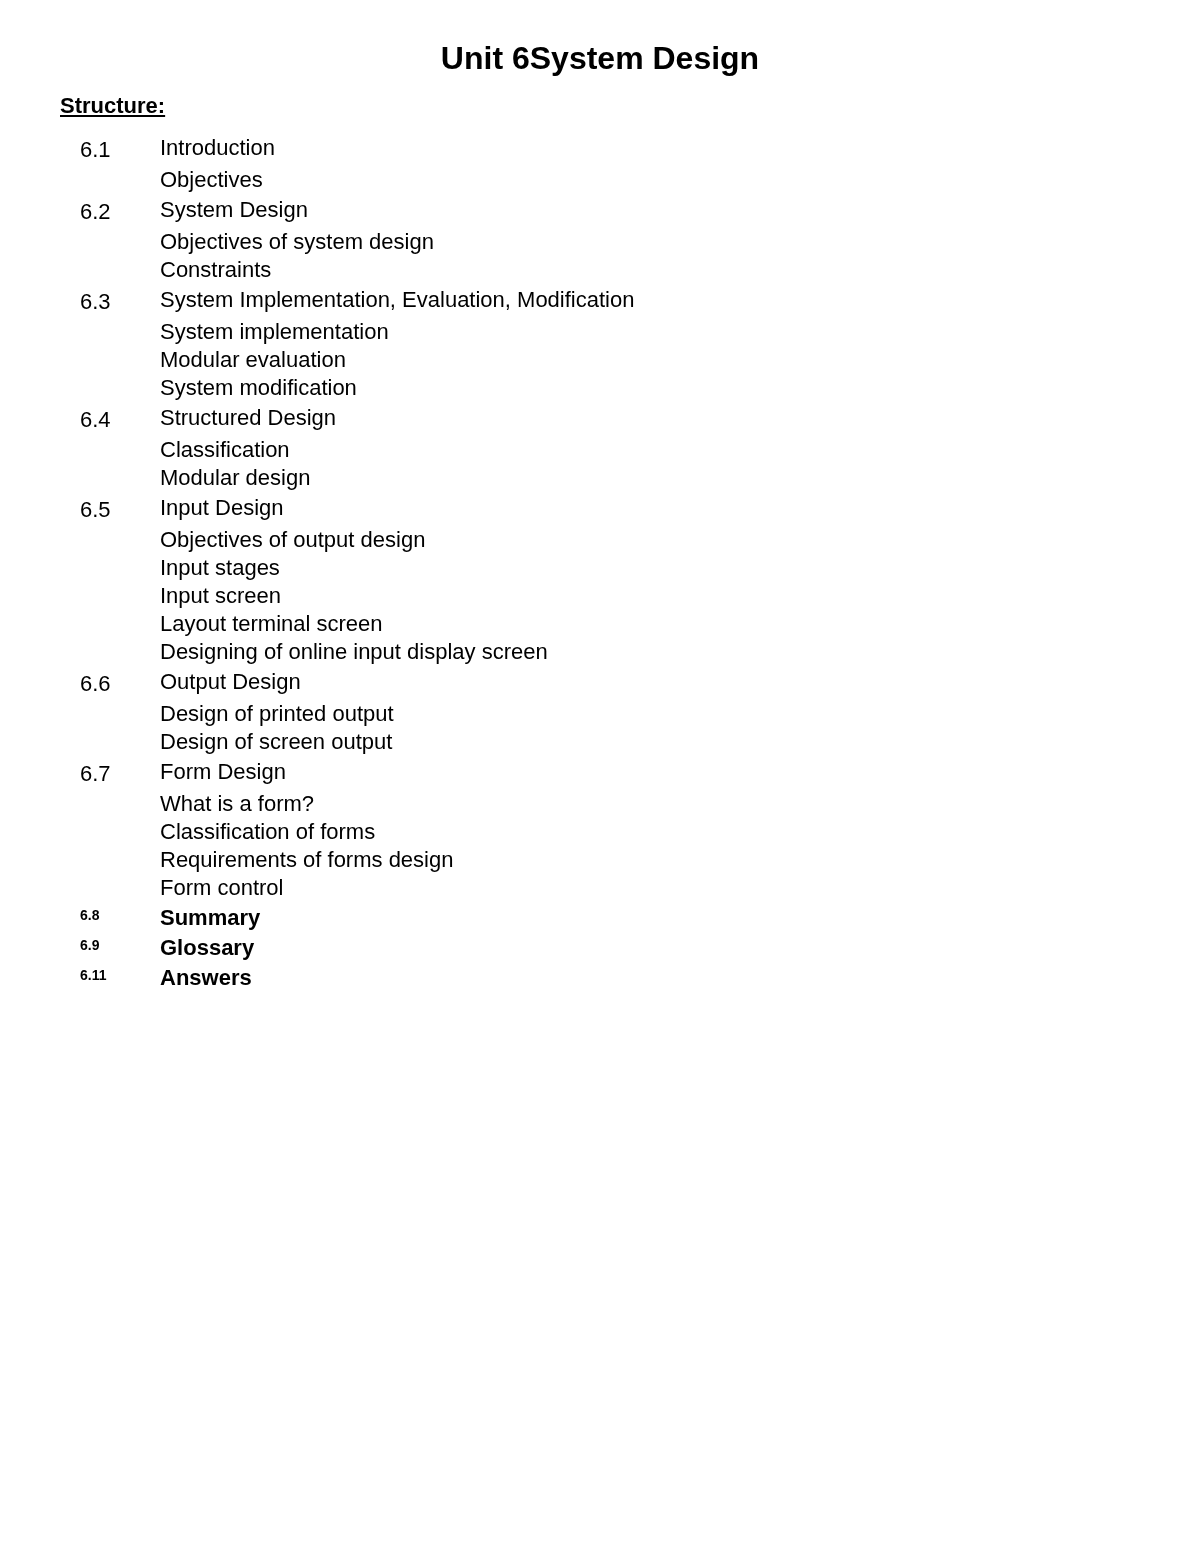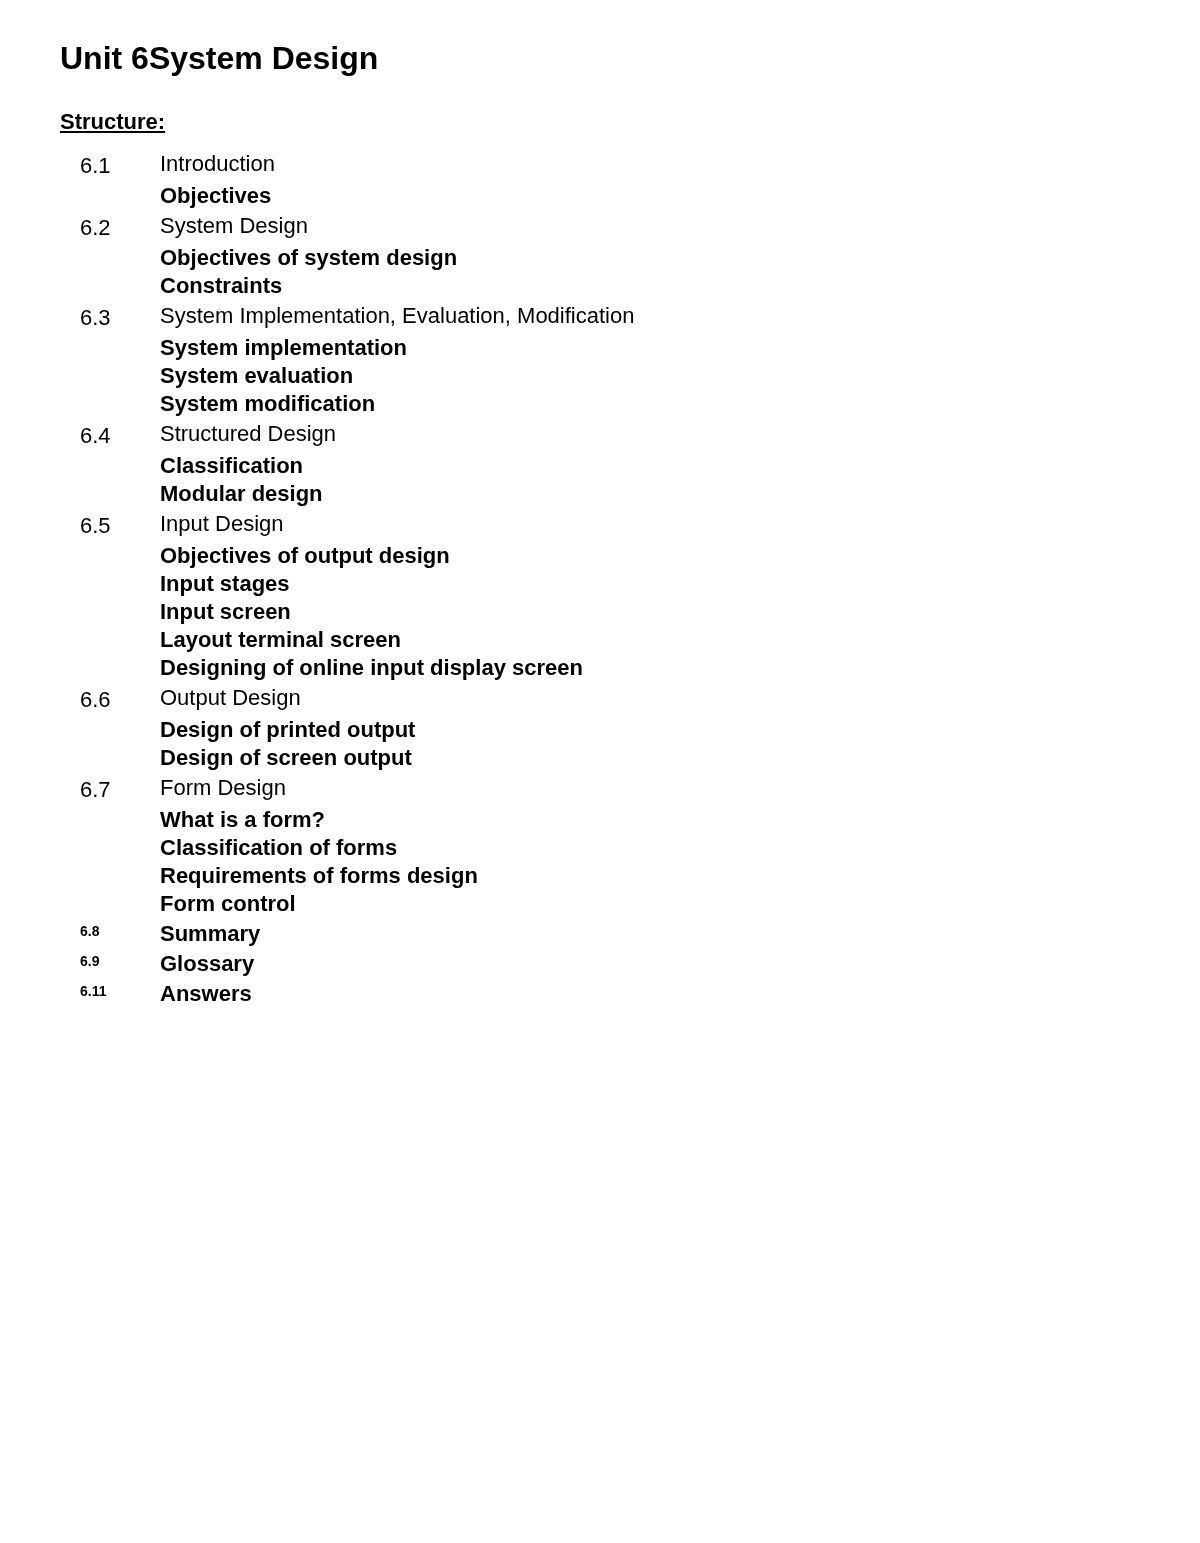--- a/index.html
+++ b/index.html
@@ -12,23 +12,23 @@
       background: #ffffff;
       font-family: Arial, Helvetica, sans-serif;
       width: 1200px;
       min-height: 1543px;
       padding: 40px 60px;
       color: #000000;
     }
 
     .header {
       display: flex;
-      justify-content: flex-start;
+      justify-content: center;
       align-items: flex-start;
-      margin-bottom: 32px;
+      margin-bottom: 16px;
     }
 
     .unit-title {
       font-size: 32px;
       font-weight: bold;
     }
 
     .page-title {
       font-size: 32px;
       font-weight: bold;
@@ -58,21 +58,20 @@
     }
 
     .toc-main-label {
       font-size: 22px;
       font-weight: normal;
     }
 
     .toc-sub-items {
       margin-left: 80px;
       margin-bottom: 4px;
-      font-weight: bold;
     }
 
     .toc-sub-item {
       font-size: 22px;
       margin-bottom: 2px;
     }
 
     .toc-number-bold {
       font-size: 14px;
       font-weight: bold;
@@ -110,21 +109,21 @@
     <div class="toc-sub-items">
       <div class="toc-sub-item">Objectives of system design</div>
       <div class="toc-sub-item">Constraints</div>
     </div>
     <div class="toc-section">
       <div class="toc-number">6.3</div>
       <div class="toc-main-label">System Implementation, Evaluation, Modification</div>
     </div>
     <div class="toc-sub-items">
       <div class="toc-sub-item">System implementation</div>
-      <div class="toc-sub-item">System evaluation</div>
+      <div class="toc-sub-item">Modular evaluation</div>
       <div class="toc-sub-item">System modification</div>
     </div>
     <div class="toc-section">
       <div class="toc-number">6.4</div>
       <div class="toc-main-label">Structured Design</div>
     </div>
     <div class="toc-sub-items">
       <div class="toc-sub-item">Classification</div>
       <div class="toc-sub-item">Modular design</div>
     </div>

